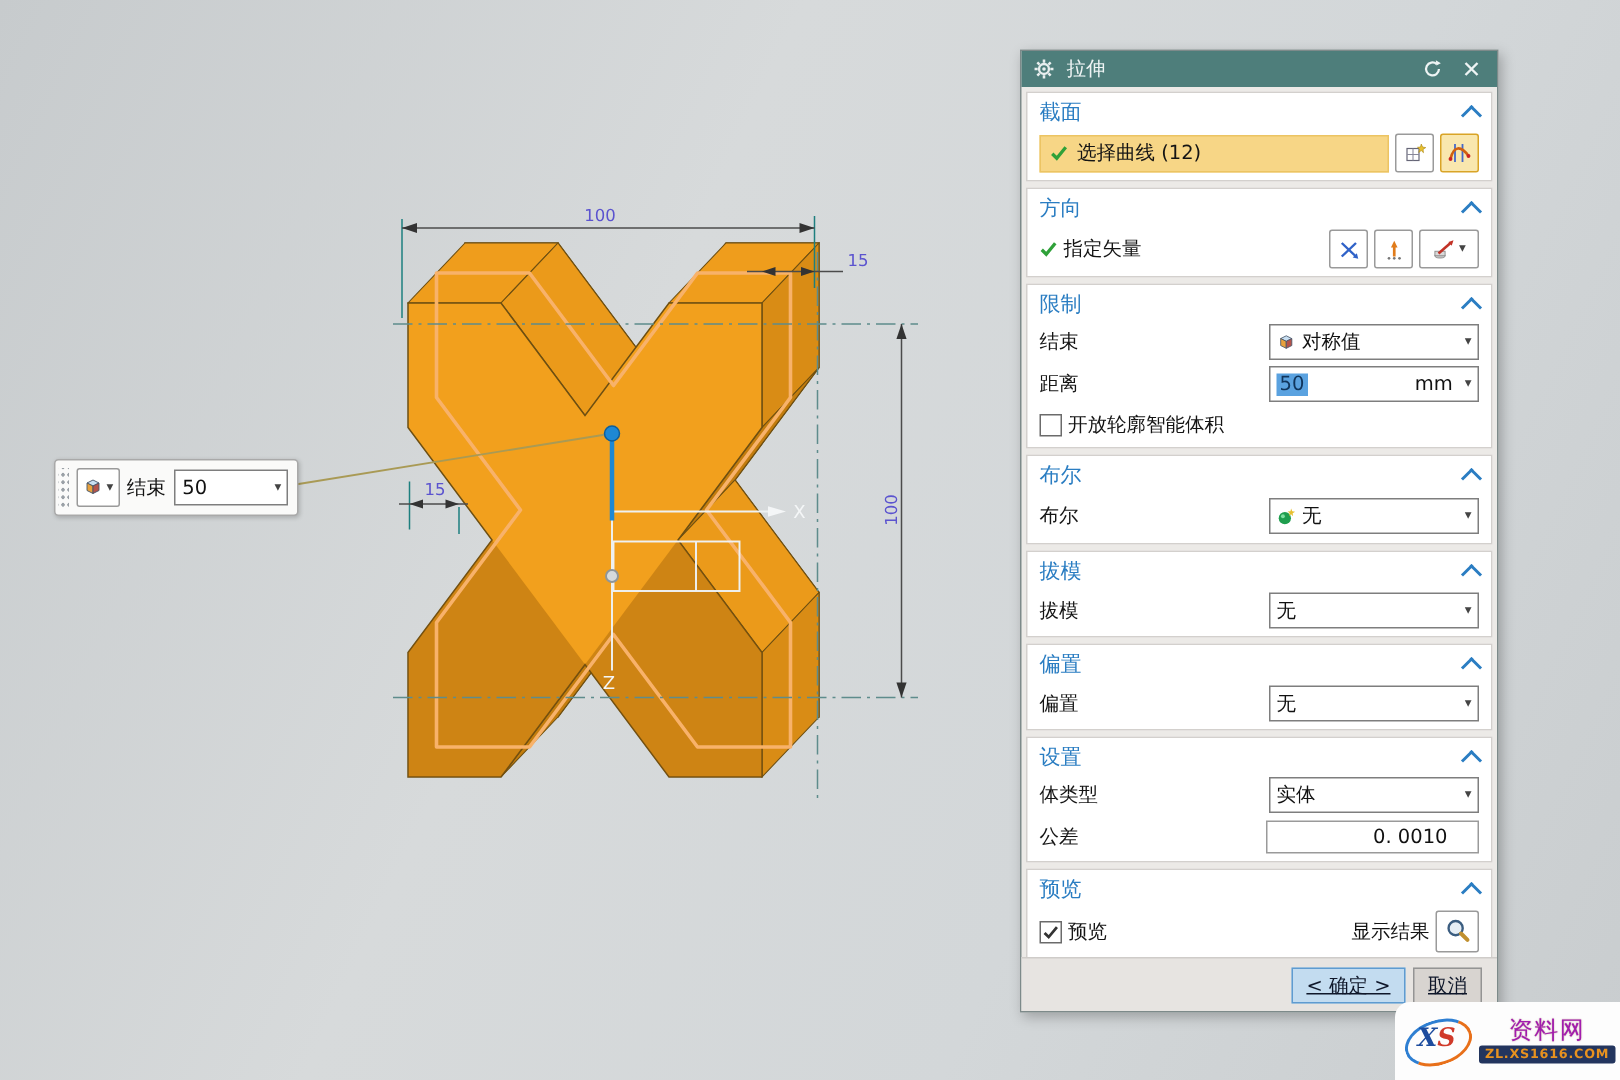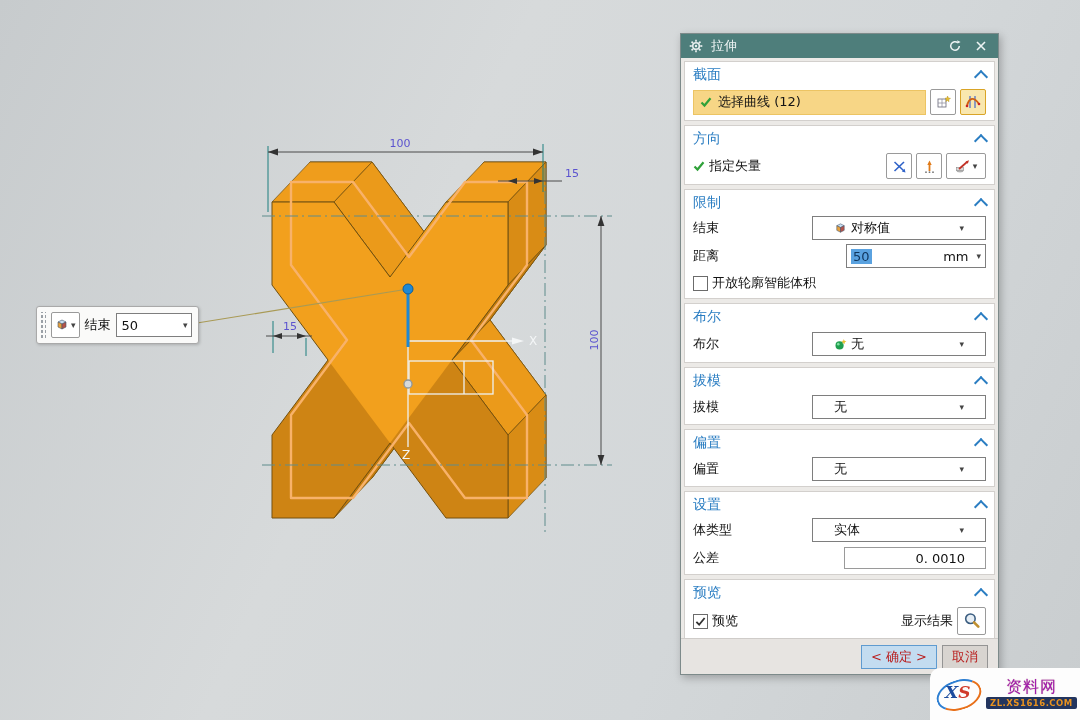--- a/index.html
+++ b/index.html
@@ -37,33 +37,33 @@
   .row{display:flex;align-items:center;padding:0 8px 4px 8px;gap:4px;}
   .lbl{font-size:13px;color:#141414;}
   .flex1{flex:1;}
   .sel-field{flex:1;display:flex;align-items:center;gap:6px;height:23px;background:#f7d686;
     border:1px solid #ecc463;padding:0 6px;font-size:13px;color:#141414;}
   .icon-btn{display:flex;align-items:center;justify-content:center;width:24px;height:24px;background:#fff;
     border:1px solid #9a9a9a;border-radius:2px;flex:none;}
   .icon-btn.active{background:#f9e7ae;border-color:#d9a427;}
   .icon-btn.wide{width:38px;gap:2px;}
   .dd{display:flex;align-items:center;width:130px;height:22px;background:#fff;border:1px solid #7e7e7e;
-    padding:0 21px;gap:4px;font-size:13px;color:#111;flex:none;}
+    padding:0 4px;gap:4px;font-size:13px;color:#111;flex:none;}
   .dd .ddtext{flex:1;white-space:nowrap;overflow:hidden;}
   .val-box{display:flex;align-items:center;width:130px;height:22px;background:#fff;border:1px solid #7e7e7e;
     padding:0 4px;font-size:13px;color:#111;flex:none;}
   .sel-val{background:#5aa2e0;color:#10355c;padding:0 2px;}
   .unit{margin-left:auto;margin-right:8px;}
   .tol-box{display:flex;align-items:center;justify-content:flex-end;width:100px;height:20px;background:#fff;
     border:1px solid #9a9a9a;padding:0 20px;font-size:13px;color:#111;flex:none;}
   .cb{width:13px;height:13px;border:1px solid #6b6b6b;background:#fff;display:flex;align-items:center;
     justify-content:center;flex:none;}
   .footer{height:35px;flex:none;background:#e7e4e1;border-top:1px solid #cfccc9;display:flex;
     align-items:center;justify-content:flex-end;gap:5px;padding:0 10px;}
-  .btn{height:22px;padding:0 9px;font-size:13px;color:#b91c1c;display:flex;align-items:center;}
+  .btn{height:22px;padding:0 9px;font-size:13px;color:#0f172a;display:flex;align-items:center;text-decoration:underline;}
   .btn.ok{background:#c3dcf0;border:1px solid #5f9bd0;}
   .btn.cancel{background:#d8d4d0;border:1px solid #949494;}
 
   
   .watermark{position:absolute;right:0;bottom:0;width:140px;height:48px;background:#fdfdfd;
     border-radius:10px 0 0 0;display:flex;align-items:center;padding:2px 4px 2px 6px;gap:4px;}
   .wm-logo{position:relative;width:46px;height:30px;flex:none;}
   .wm-ellipse{position:absolute;left:0;top:1px;width:42px;height:26px;border:2.5px solid #2e7fd2;
     border-bottom-color:#e8701a;border-right-color:#e8701a;border-radius:50%;transform:rotate(-18deg);}
   .wm-xs{position:absolute;left:9px;top:3px;font-family:"DejaVu Serif","Liberation Serif",serif;

